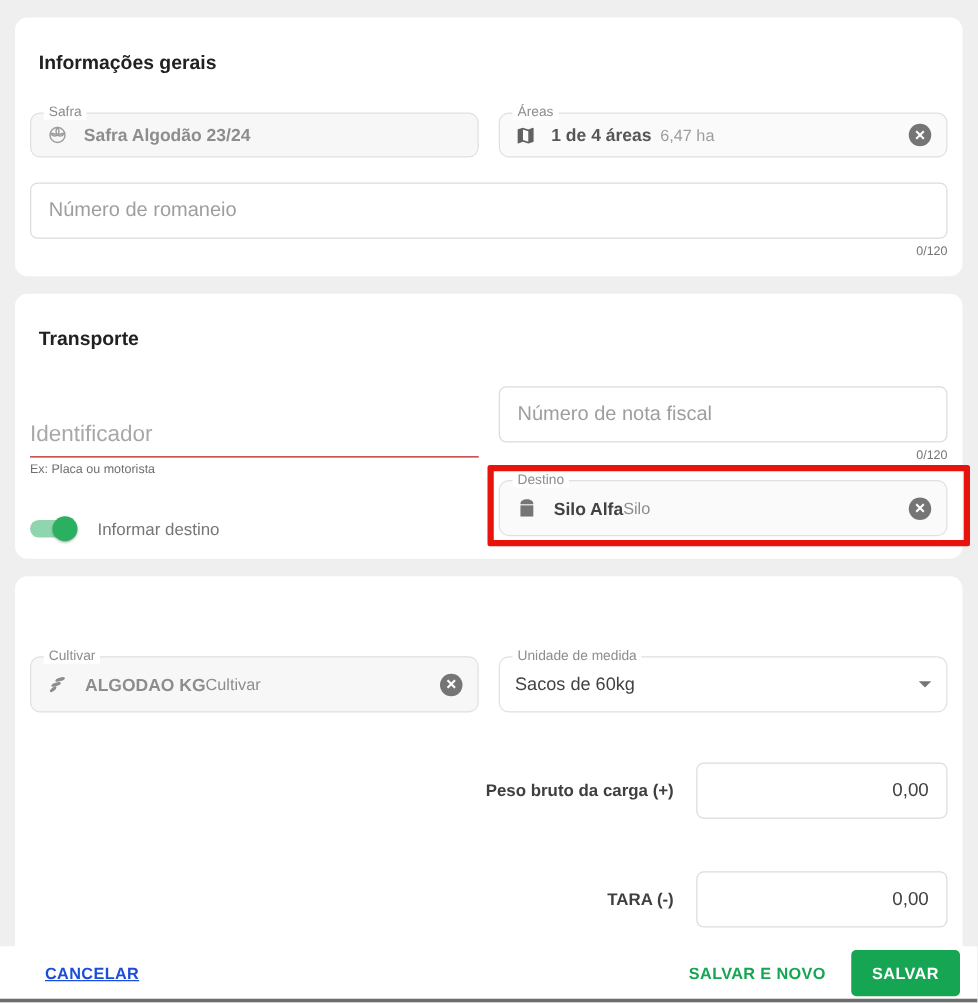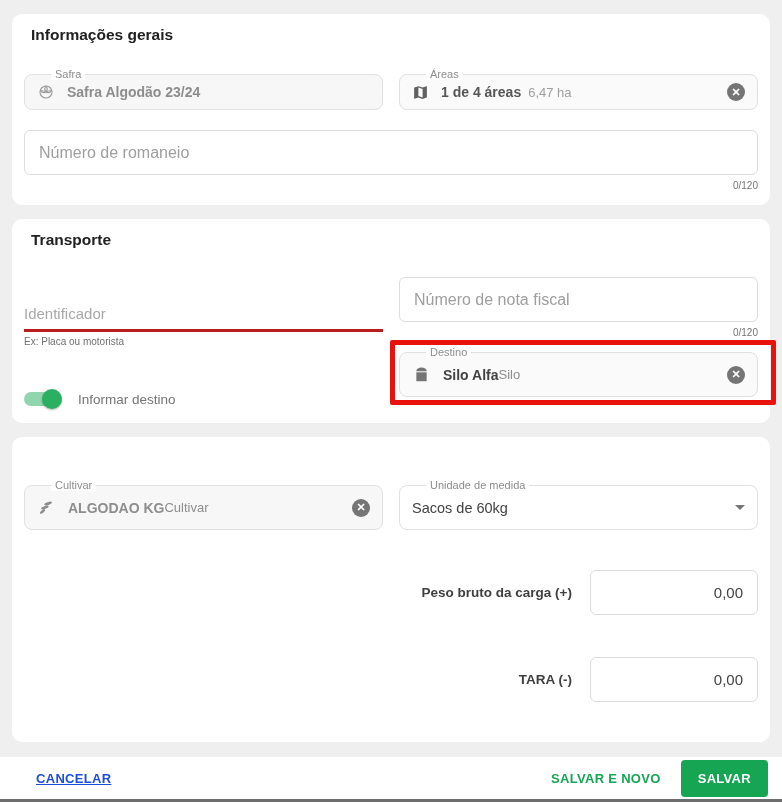--- a/index.html
+++ b/index.html
@@ -7,21 +7,21 @@
     width: 782px; height: 802px;
     background: #efefef;
     font-family: "Liberation Sans", sans-serif;
     overflow: hidden;
     position: relative;
   }
   .card {
     background: #ffffff;
     border-radius: 10px;
     margin: 0 12px;
-    padding: 12px 12px 14px 12px;
+    padding: 28px 12px 14px 12px;
   }
   .card + .card { margin-top: 14px; }
   #card-general { margin-top: 14px; }
   .section-title {
     font-size: 15.5px;
     font-weight: bold;
     color: #212121;
     margin-left: 7px;
   }
   .row2 {
@@ -39,21 +39,21 @@
     align-items: center;
     padding: 0 12px;
     background: #fff;
   }
   .field.gray { background: #f7f7f7; }
   .field.h36 { height: 36px; }
   .field.h44 { height: 45px; }
   .float-label {
     position: absolute;
     top: -7px;
-    left: 26px;
+    left: 10px;
     font-size: 11px;
     color: #8d8d8d;
     background: #ffffff;
     padding: 0 4px;
     line-height: 12px;
   }
   .chip-value { font-size: 14px; font-weight: bold; color: #8d8d8d; }
   .chip-value.dark { color: #565656; }
   .chip-sub { font-size: 13px; color: #8d8d8d; line-height: 15px; }
   .two-line { display: flex; flex-direction: row; justify-content: flex-end; }
@@ -90,22 +90,22 @@
   .counter {
     text-align: right;
     font-size: 10px;
     color: #757575;
     margin-top: 5px;
   }
 
   .underline-input {
     width: 100%;
     border: none;
-    border-bottom: 3px solid #b91c1c;
-    font-size: 15px;
+    border-bottom: 1px solid #b91c1c;
+    font-size: 18px;
     font-family: "Liberation Sans", sans-serif;
     padding: 6px 0 7px 0;
     outline: none;
     color: #424242;
     background: transparent;
   }
   .underline-input::placeholder { color: #a8a8a8; }
   .helper { font-size: 10px; color: #6f6f6f; margin-top: 4px; }
 
   
@@ -152,21 +152,21 @@
     justify-content: flex-end;
     align-items: center;
   }
   .weight-label {
     font-size: 13.5px;
     font-weight: bold;
     color: #3f3f3f;
     margin-right: 18px;
   }
   .weight-input {
-    width: 168px;
+    width: 201px;
     height: 45px;
     border: 1px solid #dcdcdc;
     border-radius: 6px;
     text-align: right;
     padding: 0 14px;
     font-size: 15px;
     font-family: "Liberation Sans", sans-serif;
     color: #424242;
     outline: none;
   }
@@ -264,21 +264,21 @@
 
 <div class="card">
   <div class="section-title">Transporte</div>
 
   <div class="row2" style="margin-top:28px;">
     <div class="col">
       <div style="margin-top:22px;">
         <input class="underline-input" placeholder="Identificador" style="">
         <div class="helper">Ex: Placa ou motorista</div>
       </div>
-      <div class="toggle-row" style="margin-top:42px;gap:16px;">
+      <div class="toggle-row" style="margin-top:32px;gap:16px;">
         <span class="switch">
           <span class="track"></span>
           <span class="thumb"></span>
         </span>
         <span class="toggle-label">Informar destino</span>
       </div>
     </div>
 
     <div class="col">
       <input class="text-input" placeholder="Número de nota fiscal" style="">

